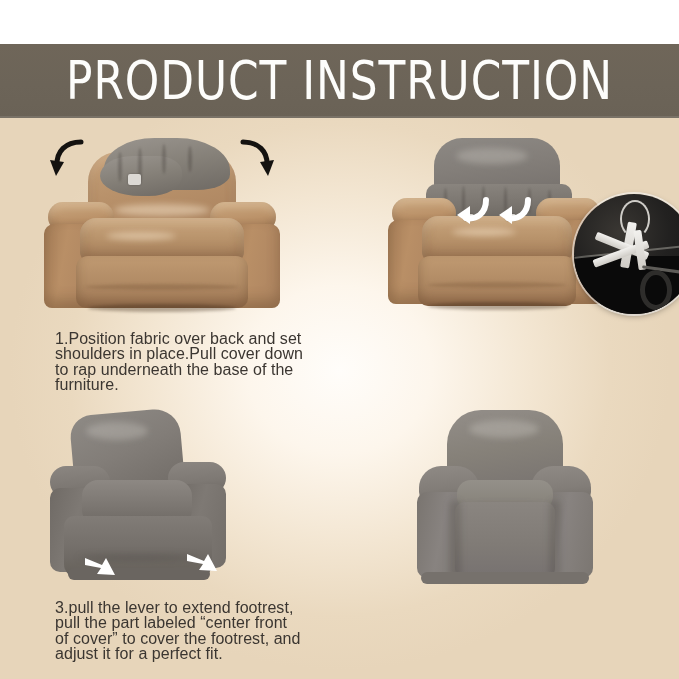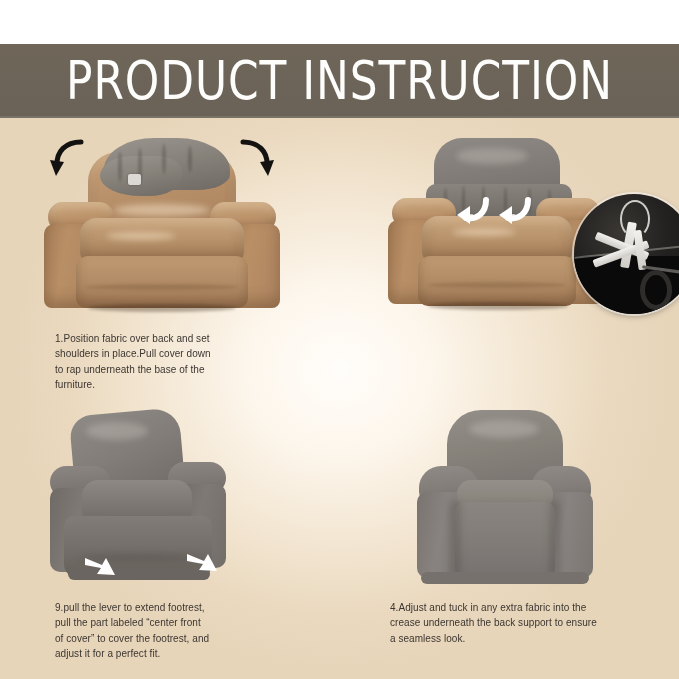--- a/index.html
+++ b/index.html
@@ -50,21 +50,21 @@
     height: 2px;
     background: rgba(255,255,255,0.10);
   }
 
   
   .panel { position: absolute; }
   .panel-figure { position: absolute; }
   .panel-caption {
     position: absolute;
     color: #3b3631;
-    font-size: 10px;
+    font-size: 16px;
     line-height: 15.4px;
     letter-spacing: 0.05px;
     white-space: pre-line;
   }
 
   #panel-1 { left: 0;   top: 74px;  width: 340px; height: 280px; }
   #panel-2 { left: 340px; top: 74px; width: 339px; height: 280px; }
   #panel-3 { left: 0;   top: 354px; width: 340px; height: 270px; }
   #panel-4 { left: 340px; top: 354px; width: 339px; height: 270px; }
 
@@ -334,21 +334,21 @@
       </div>
 
       <svg class="arrow-svg" style="left:34px; top:150px;" width="34" height="26" viewBox="0 0 34 26">
         <path d="M1 4 L18 11 L22 4 L31 21 L13 20 L17 14 L1 11 Z" fill="#ffffff"></path>
       </svg>
       <svg class="arrow-svg" style="left:136px; top:146px;" width="34" height="26" viewBox="0 0 34 26">
         <path d="M1 4 L18 11 L22 4 L31 21 L13 20 L17 14 L1 11 Z" fill="#ffffff"></path>
       </svg>
     </div>
 
-    <div class="panel-caption" id="cap-3">9.pull the lever to extend footrest,
+    <div class="panel-caption" id="cap-3">3.pull the lever to extend footrest,
 pull the part labeled   “center front
 of cover” to cover the footrest, and
 adjust it for a perfect fit.</div>
   </div>
 
   <div class="panel" id="panel-4">
 
     <div class="panel-figure" id="fig-4">
       <div class="chair">
 
@@ -364,18 +364,15 @@
         <div class="fab" style="left:62px; top:76px; width:96px; height:30px; border-radius:14px; background:linear-gradient(180deg,#949089 0%,#858078 100%);"></div>
         <div class="fab-shade" style="left:64px; top:100px; width:92px; height:7px;"></div>
 
         <div class="fab" style="left:60px; top:98px; width:100px; height:78px; border-radius:10px 10px 12px 12px; background:linear-gradient(180deg,#8a8580 0%,#807b76 55%,#767170 100%);"></div>
         <div class="fab-shade" style="left:54px; top:96px; width:12px; height:80px; border-radius:6px;"></div>
         <div class="fab-shade" style="left:154px; top:96px; width:12px; height:80px; border-radius:6px;"></div>
         <div class="fab" style="left:26px; top:168px; width:168px; height:12px; border-radius:6px; background:#76716c;"></div>
       </div>
     </div>
 
-    <div class="panel-caption" id="cap-4">4.Adjust and tuck in any extra fabric into the
-crease underneath the back support to ensure
-a seamless look.</div>
   </div>
 
 </div>
 
 </body></html>

